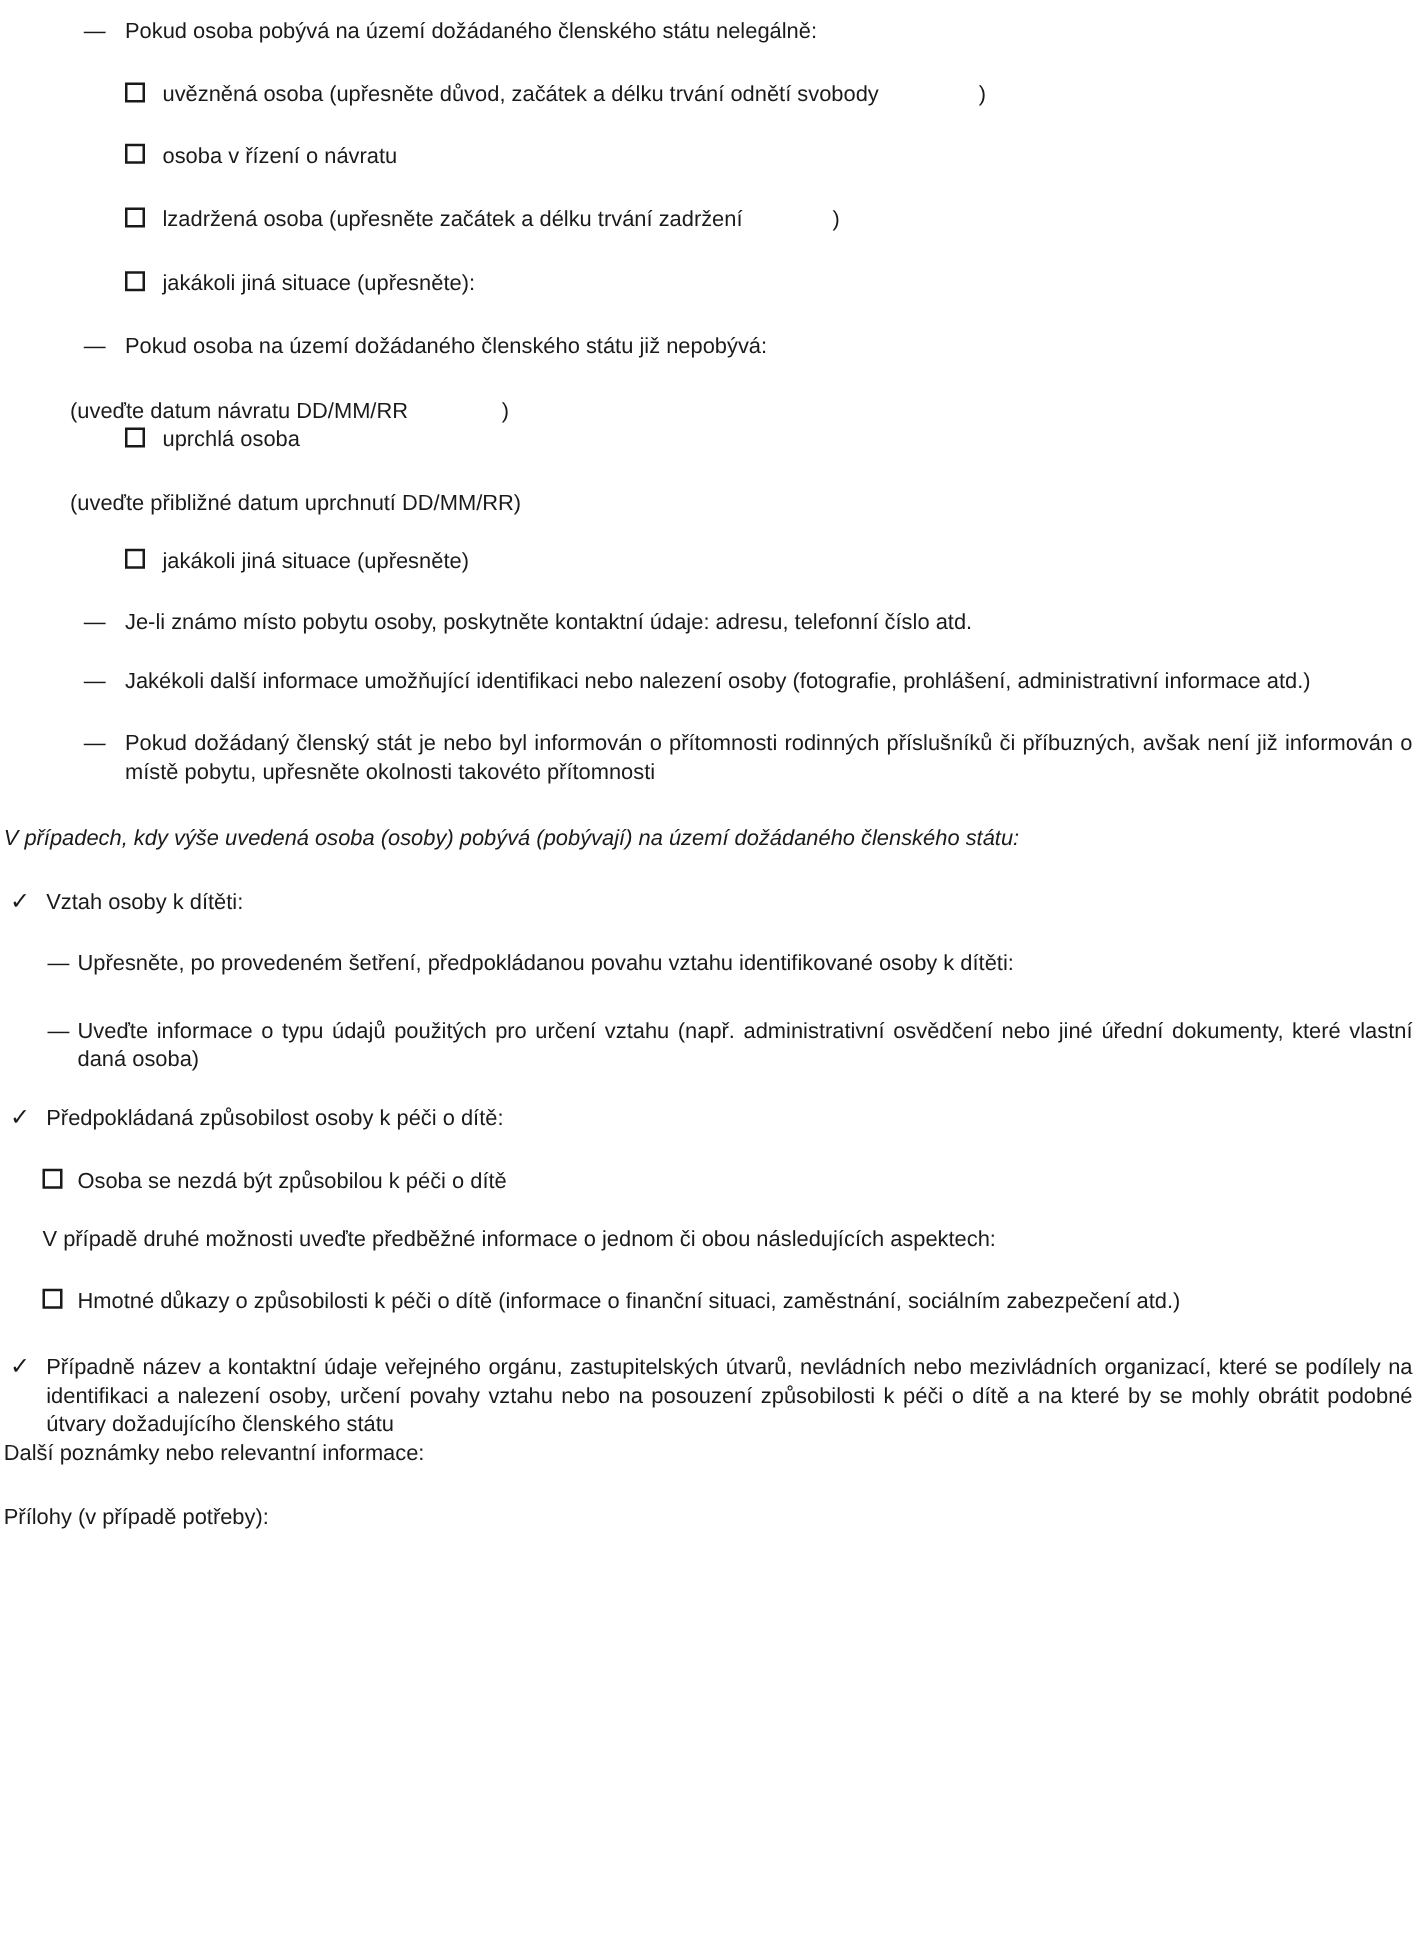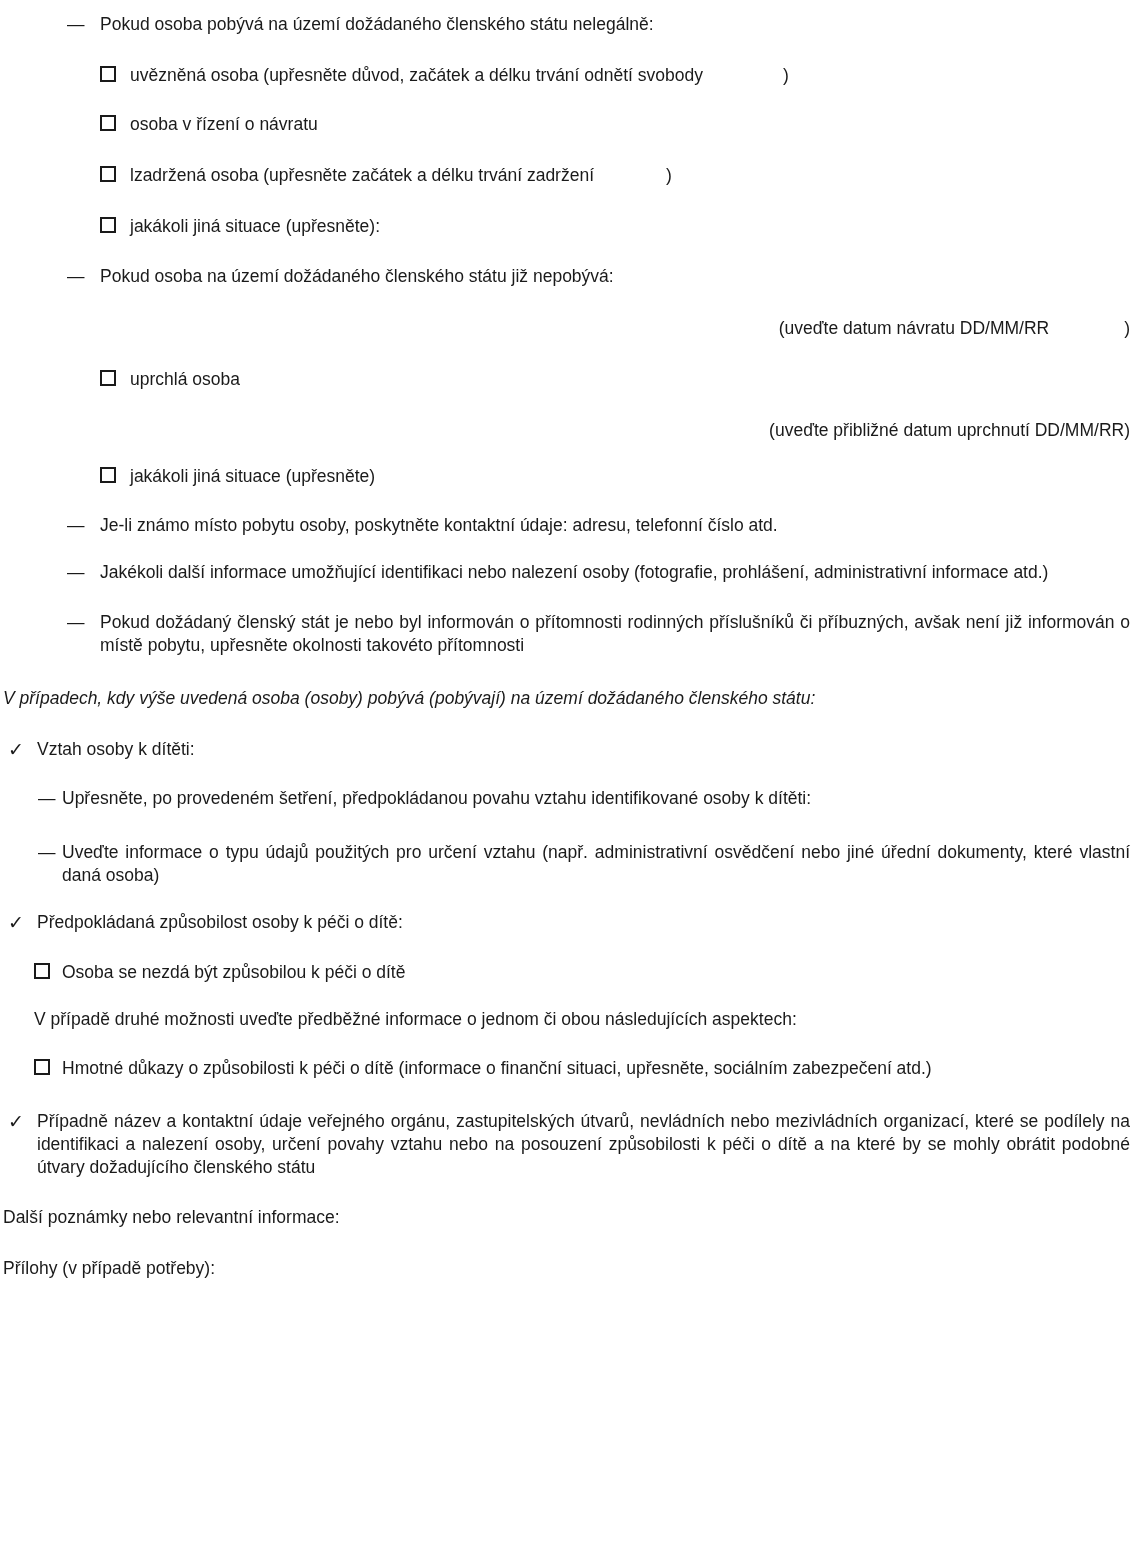--- a/index.html
+++ b/index.html
@@ -15,21 +15,21 @@
     overflow:hidden;
   }
   .row{position:relative;padding-right:8px;}
   .jt{text-align:justify;}
   .b{position:absolute;top:0;}
   .d1{padding-left:100px;}  .d1 > .b{left:67px;}
   .d2{padding-left:62px;}   .d2 > .b{left:38px;}
   .ck{padding-left:37px;}   .ck > .b{left:8px;font-size:19px;}
   .c1{padding-left:130px;}
   .c2{padding-left:62px;}
-  .n1{padding-left:104px;text-align:right;}
+  .n1{padding-left:56px;}
   .p2{padding-left:34px;}
   .p0{padding-left:3px;}
   .it{padding-left:3px;font-style:italic;}
   .cb{
     position:absolute;top:2px;
     box-sizing:border-box;
     width:16px;height:16px;
     border:2px solid #1a1a1a;
     background:#ffffff;
   }
@@ -70,21 +70,21 @@
   <div class="row d1" style="margin-top:27px">
     <span class="b">—</span>
     <span>Pokud osoba na území dožádaného členského státu již nepobývá:</span>
   </div>
 
 
   <div class="row n1" style="margin-top:29px">
     <span>(uveďte datum návratu DD/MM/RR</span><span class="gap" style="width:75px"></span><span>)</span>
   </div>
 
-  <div class="row c1" style="margin-top:28px">
+  <div class="row c1" style="">
     <span class="cb"></span>
     <span>uprchlá osoba</span>
   </div>
 
   <div class="row n1" style="margin-top:28px">
     <span>(uveďte přibližné datum uprchnutí DD/MM/RR)</span>
   </div>
 
   <div class="row c1" style="margin-top:23px">
     <span class="cb"></span>
@@ -135,30 +135,30 @@
     <span>Osoba se nezdá být způsobilou k péči o dítě</span>
   </div>
 
 
   <div class="row p2" style="margin-top:24px">
     <span>V případě druhé možnosti uveďte předběžné informace o jednom či obou následujících aspektech:</span>
   </div>
 
   <div class="row c2" style="margin-top:26px">
     <span class="cb"></span>
-    <span>Hmotné důkazy o způsobilosti k péči o dítě (informace o finanční situaci, upřesněte, sociálním zabezpečení atd.)</span>
+    <span>Hmotné důkazy o způsobilosti k péči o dítě (informace o finanční situaci, zaměstnání, sociálním zabezpečení atd.)</span>
   </div>
 
 
   <div class="row ck jt" style="margin-top:30px">
     <span class="b">✓</span>
     <span>Případně název a kontaktní údaje veřejného orgánu, zastupitelských útvarů, nevládních nebo mezivládních organizací, které se podílely na identifikaci a nalezení osoby, určení povahy vztahu nebo na posouzení způsobilosti k péči o dítě a na které by se mohly obrátit podobné útvary dožadujícího členského státu</span>
   </div>
 
-  <div class="row p0" style="margin-top:27px">
+  <div class="row p0" style="">
     <span>Další poznámky nebo relevantní informace:</span>
   </div>
 
   <div class="row p0" style="margin-top:28px">
     <span>Přílohy (v případě potřeby):</span>
   </div>
 
 </div>
 
 </body></html>

